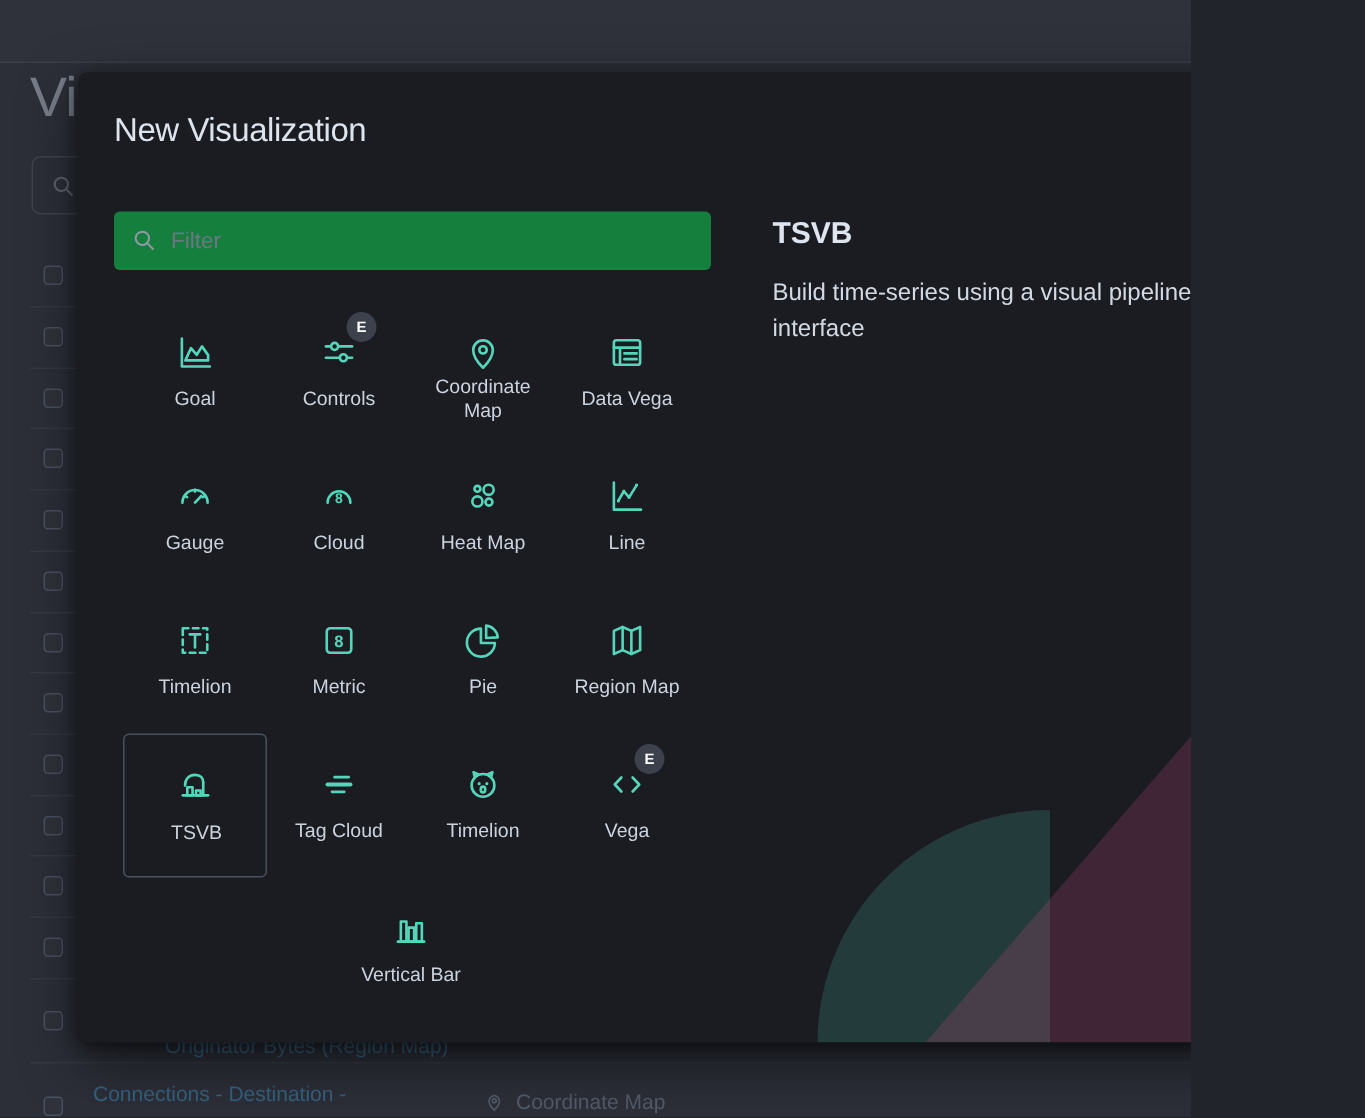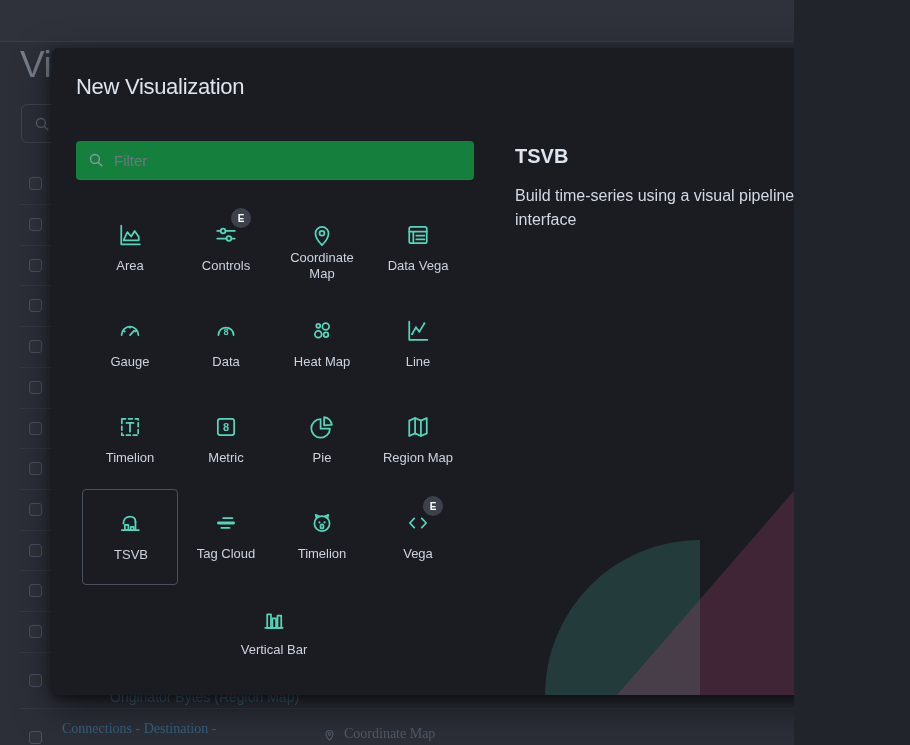--- a/index.html
+++ b/index.html
@@ -102,21 +102,21 @@
       </div>
       <div class="bg-row" style="top: 611px;">
         <div class="cb" style="left: 9px; top: 13px;"></div>
       </div>
     </div>
 
   <div class="link-row" style="top:652px; height:59px;">
     <div class="cb" style="left:9px; top:21px;"></div>
     <a class="bg-link" style="left:42px; top:36px;margin-left:48px;">Originator Bytes (Region Map)</a>
   </div>
-  <div class="link-row" style="top:708px; height:34px;font-family:Liberation Serif, serif;">
+  <div class="link-row" style="top:708px; height:34px;">
     <div class="cb" style="left:9px; top:22px;"></div>
     <a class="bg-link" style="left:42px; top:12px;">Connections - Destination -</a>
     <div class="type-cell" style="left:302px; top:17px;">
       <svg viewBox="0 0 16 16" fill="none" stroke-width="1.2">
           <path d="M8 14c-2-2-3.7-4.4-3.7-6.6a3.7 3.7 0 117.4 0C11.7 9.6 10 12 8 14z"></path>
           <circle cx="8" cy="7.2" r="1.4"></circle>
         </svg>
       <span>Coordinate Map</span>
     </div>
   </div>
@@ -142,21 +142,21 @@
         </svg>
       <input class="filter-input" type="text" placeholder="Filter" style="">
     </div>
 
     <div class="vgrid">
         <div class="vtype">
           <div class="vicon"><svg viewBox="0 0 24 24" fill="none" stroke="currentColor" stroke-width="1.5" stroke-linecap="round" stroke-linejoin="round">
               <path d="M4.5 4v16h16"></path>
               <path d="M6.5 16.5l3.2-7 3.3 3.8 3-4.8 3.5 5v3z"></path>
             </svg></div>
-          <div class="vlabel">Area</div>
+          <div class="vlabel">Goal</div>
         </div>
         <div class="vtype">
           <div class="vicon"><svg viewBox="0 0 24 24" fill="none" stroke="currentColor" stroke-width="1.5" stroke-linecap="round" stroke-linejoin="round">
               <path d="M4.5 8.5h15M4.5 15h15"></path>
               <circle cx="9.5" cy="8.5" r="2" fill="#1a1c22"></circle>
               <circle cx="14.5" cy="15" r="2" fill="#1a1c22"></circle>
             </svg></div>
           <span class="ebadge">E</span>
           <div class="vlabel">Controls</div>
         </div>
@@ -180,21 +180,21 @@
               <path d="M12 15.5l3.6-3.8"></path>
               <path d="M6.6 11.9l.9.5M12 8.2v1M17.4 11.9l-.9.5"></path>
             </svg></div>
           <div class="vlabel">Gauge</div>
         </div>
         <div class="vtype">
           <div class="vicon"><svg viewBox="0 0 24 24" fill="none" stroke="currentColor" stroke-width="1.5" stroke-linecap="round" stroke-linejoin="round">
               <path d="M5.5 15.5a6.5 6.5 0 0113 0"></path>
               <text x="12" y="15.6" text-anchor="middle" font-size="8" fill="currentColor" stroke="none" font-family="Liberation Sans,sans-serif" font-weight="bold">8</text>
             </svg></div>
-          <div class="vlabel">Data</div>
+          <div class="vlabel">Cloud</div>
         </div>
         <div class="vtype">
           <div class="vicon"><svg viewBox="0 0 24 24" fill="none" stroke="currentColor" stroke-width="1.5" stroke-linecap="round" stroke-linejoin="round">
               <circle cx="8.8" cy="7.6" r="1.7"></circle>
               <circle cx="15.2" cy="8.2" r="2.9"></circle>
               <circle cx="8.8" cy="14.8" r="2.9"></circle>
               <circle cx="15.4" cy="15.2" r="2"></circle>
             </svg></div>
           <div class="vlabel">Heat Map</div>
         </div>

